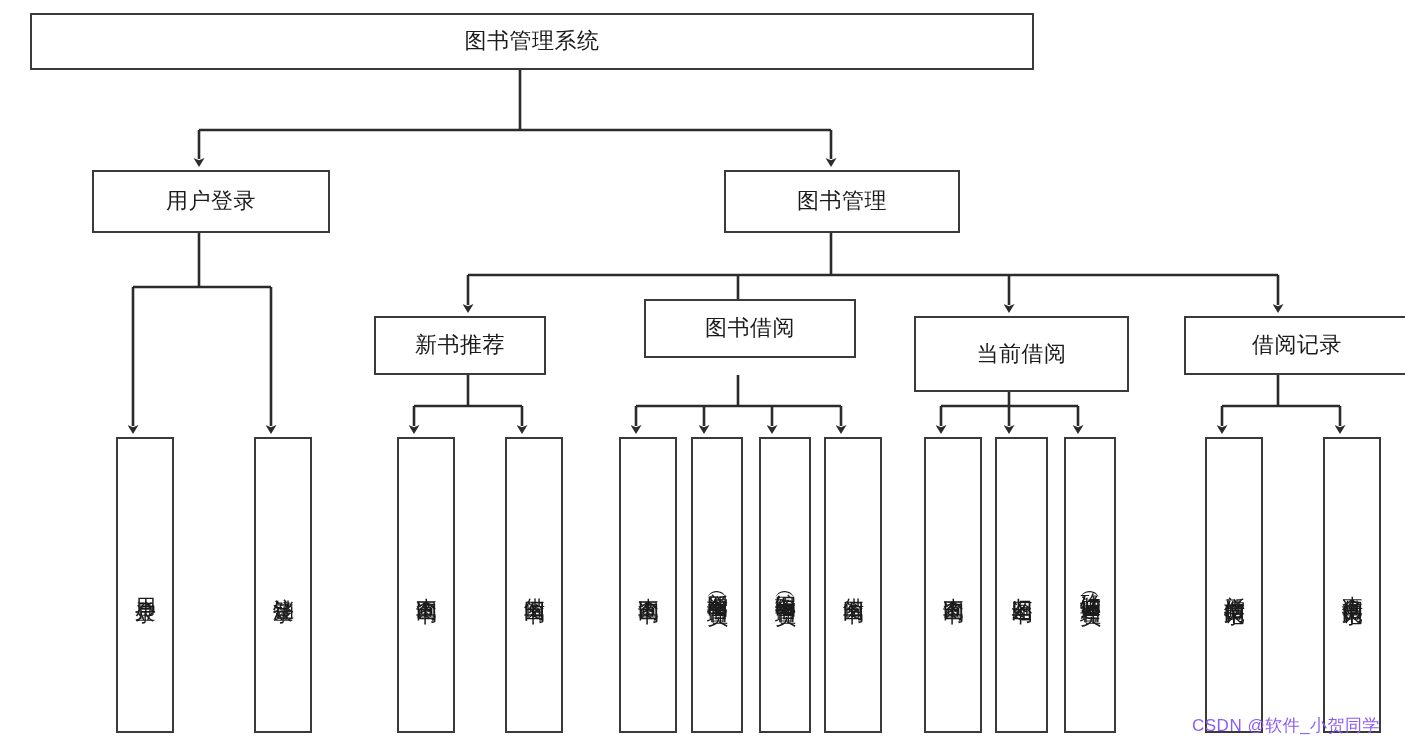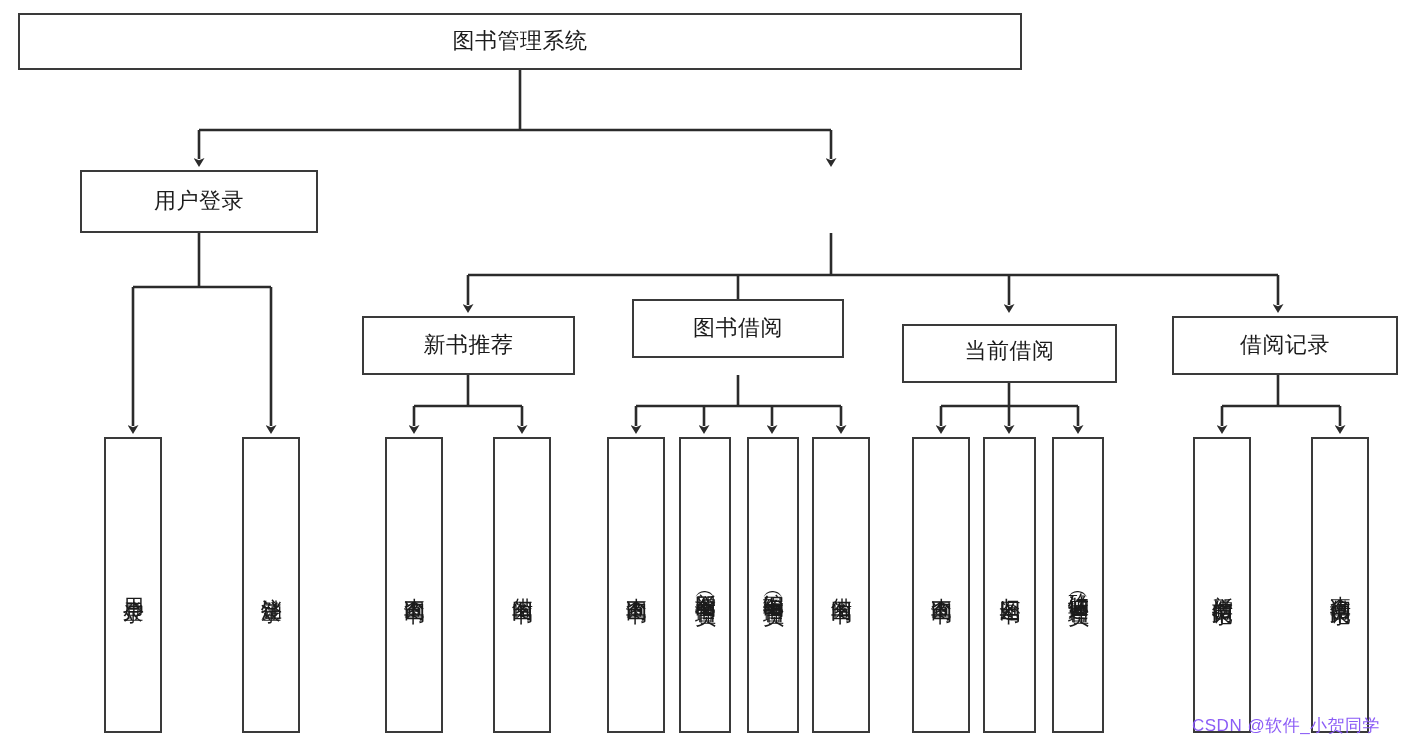--- a/index.html
+++ b/index.html
@@ -27,20 +27,21 @@
   .node {
     position: absolute;
     box-sizing: border-box;
     background: #ffffff;
     border: 2.6px solid #3a3a3a;
     display: flex;
     align-items: center;
     justify-content: center;
     color: #1b1b1b;
     z-index: 2;
+    margin-left: 12px;
   }
   .node .lbl {
     display: block;
     text-align: center;
     letter-spacing: 0.5px;
     white-space: nowrap;
   }
   
   .node.h .lbl {
     font-size: 22px;
@@ -135,28 +136,31 @@
     </g>
   </svg>
 
   <div class="node h root" style="left:18px; top:13px; width:1004px; height:57px;">
     <span class="lbl">图书管理系统</span>
   </div>
 
   <div class="node h" style="left:80px; top:170px; width:238px; height:63px;">
     <span class="lbl">用户登录</span>
   </div>
-
-  <div class="node h" style="left:362px; top:316px; width:213px; height:59px;">
+  <div class="node h" style="left:712px; top:170px; width:236px; height:63px;">
+    <span class="lbl">图书管理</span>
+  </div>
+
+  <div class="node h" style="left:362px; top:316px; width:172px; height:59px;">
     <span class="lbl">新书推荐</span>
   </div>
   <div class="node h" style="left:632px; top:299px; width:212px; height:59px;">
     <span class="lbl">图书借阅</span>
   </div>
-  <div class="node h" style="left:902px; top:324px; width:215px; height:59px;font-family:Liberation Mono, monospace;">
+  <div class="node h" style="left:902px; top:316px; width:215px; height:76px;">
     <span class="lbl">当前借阅</span>
   </div>
   <div class="node h" style="left:1172px; top:316px; width:226px; height:59px;">
     <span class="lbl">借阅记录</span>
   </div>
 
   <div class="node v" style="left:104px; top:437px; width:58px; height:296px;">
     <div class="vwrap">
       <span class="lbl">用户登录</span>
     </div>

